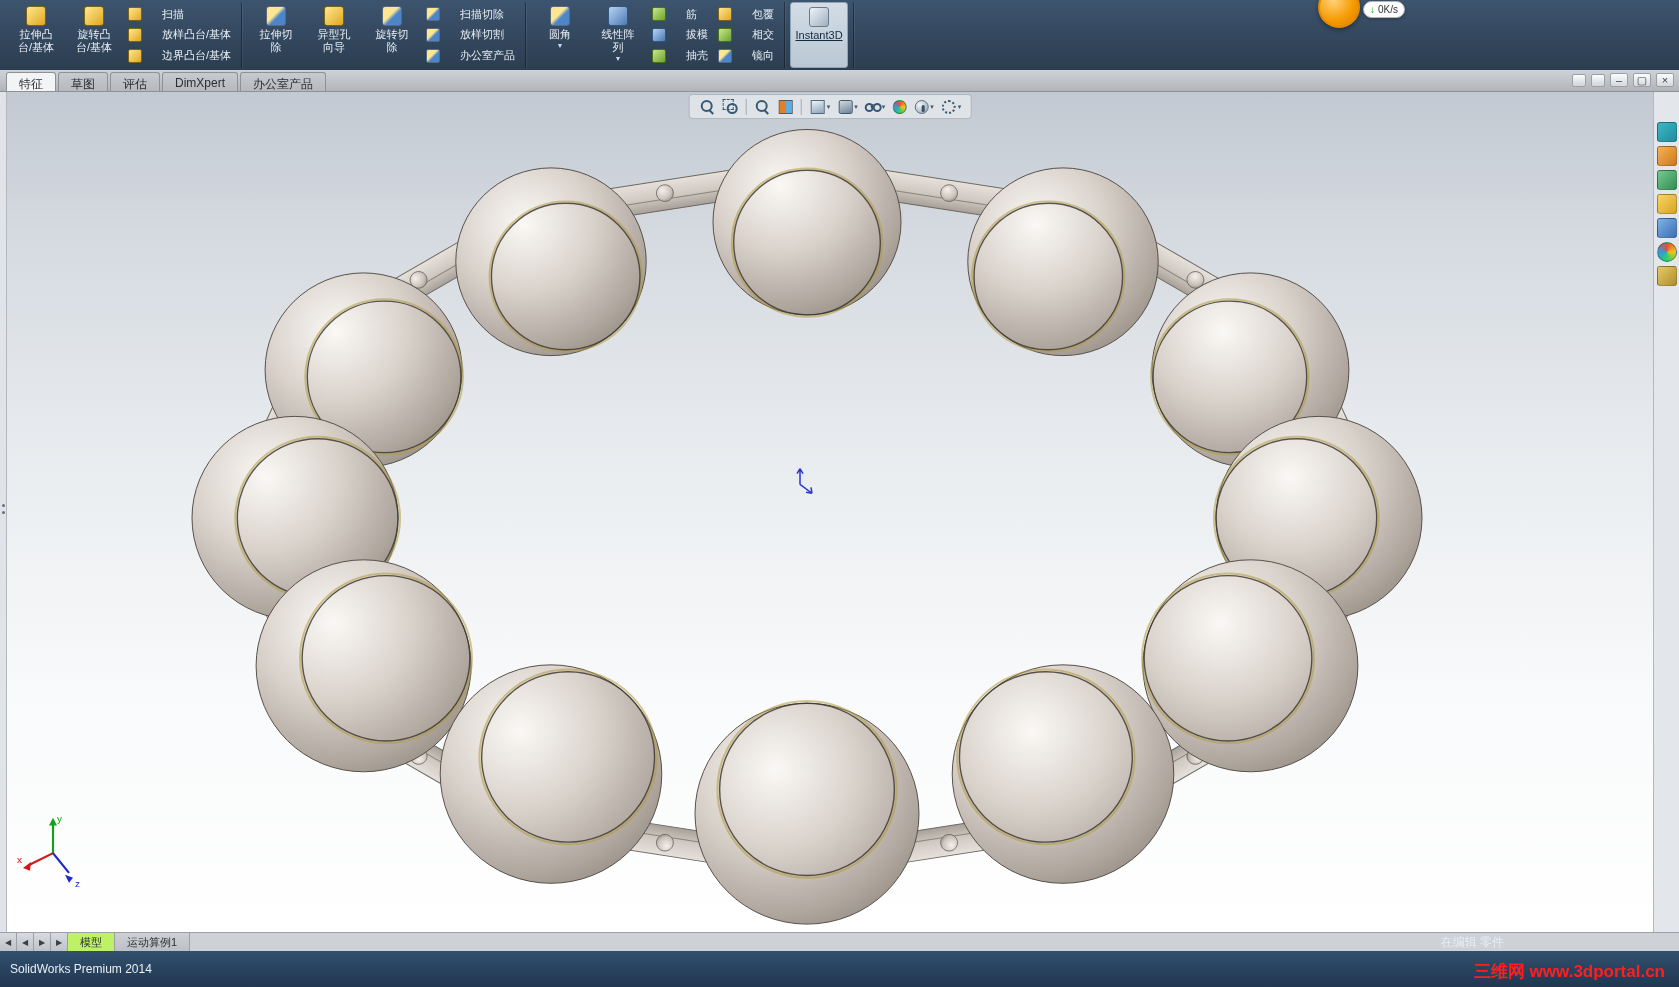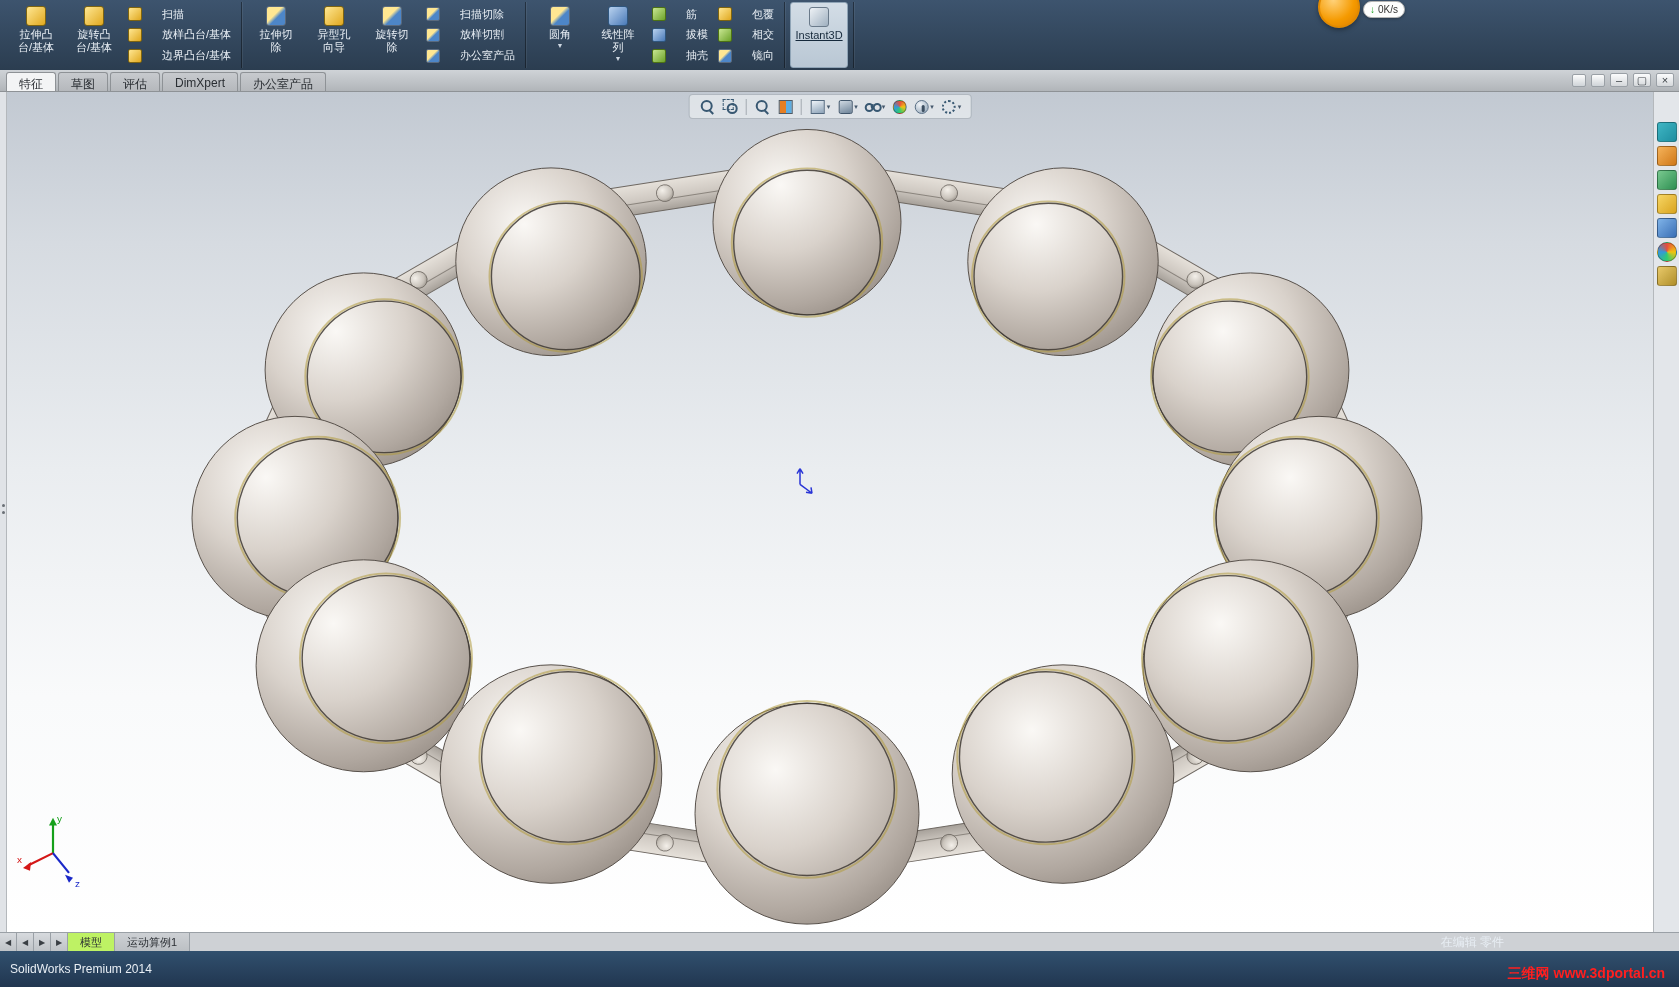--- a/index.html
+++ b/index.html
@@ -65,21 +65,21 @@
 
   
   .bottomtabs { height:19px; background:#ced1d5; display:flex; align-items:stretch; border-top:1px solid #9aa0a6; font-size:11px; flex:none; }
   .nav-btn { width:17px; background:linear-gradient(#d7dade,#bfc3c7); border-right:1px solid #9aa0a6; color:#3a3f44; font-size:8px; display:flex; align-items:center; justify-content:center; }
   .btab { padding:0 12px; border-right:1px solid #9aa0a6; background:linear-gradient(#cdd0d4,#bcc0c4); color:#2a2e33; display:flex; align-items:center; }
   .btab.active { background:#bef264; }
 
   
   .statusbar { height:36px; background:linear-gradient(#31506e,#213650); color:#e8eef4; font-size:12px; display:flex; align-items:center; padding:17px 10px; position:relative; flex:none; }
   .status-right { position:absolute; right:175px; display:flex; gap:36px;flex-direction:column; }
-  .watermark { position:absolute; right:14px; bottom:4px; font-size:14px; font-weight:bold; z-index:6; pointer-events:none; }
+  .watermark { position:absolute; right:14px; bottom:4px; font-size:17px; font-weight:bold; z-index:6; pointer-events:none; }
 
   
   .net-circle { position:absolute; top:-14px; left:1318px; width:42px; height:42px; border-radius:50%;
     background:radial-gradient(circle at 35% 32%,#ffd27a,#f59a00 58%,#d97c00); border:2px solid #e28a00;
     box-shadow:0 2px 5px rgba(0,0,0,.35); z-index:9; }
   .net-pill { position:absolute; top:1px; left:1363px; height:17px; padding:0 6px; background:#fdfdfd; border:1px solid #b4b4b4;
     border-radius:9px; font-size:10px; color:#333; display:flex; align-items:center; gap:3px; box-shadow:0 1px 3px rgba(0,0,0,.3); z-index:9; }
   .net-pill .dn { color:#15a01a; font-weight:bold; }
 </style>
 </head>

